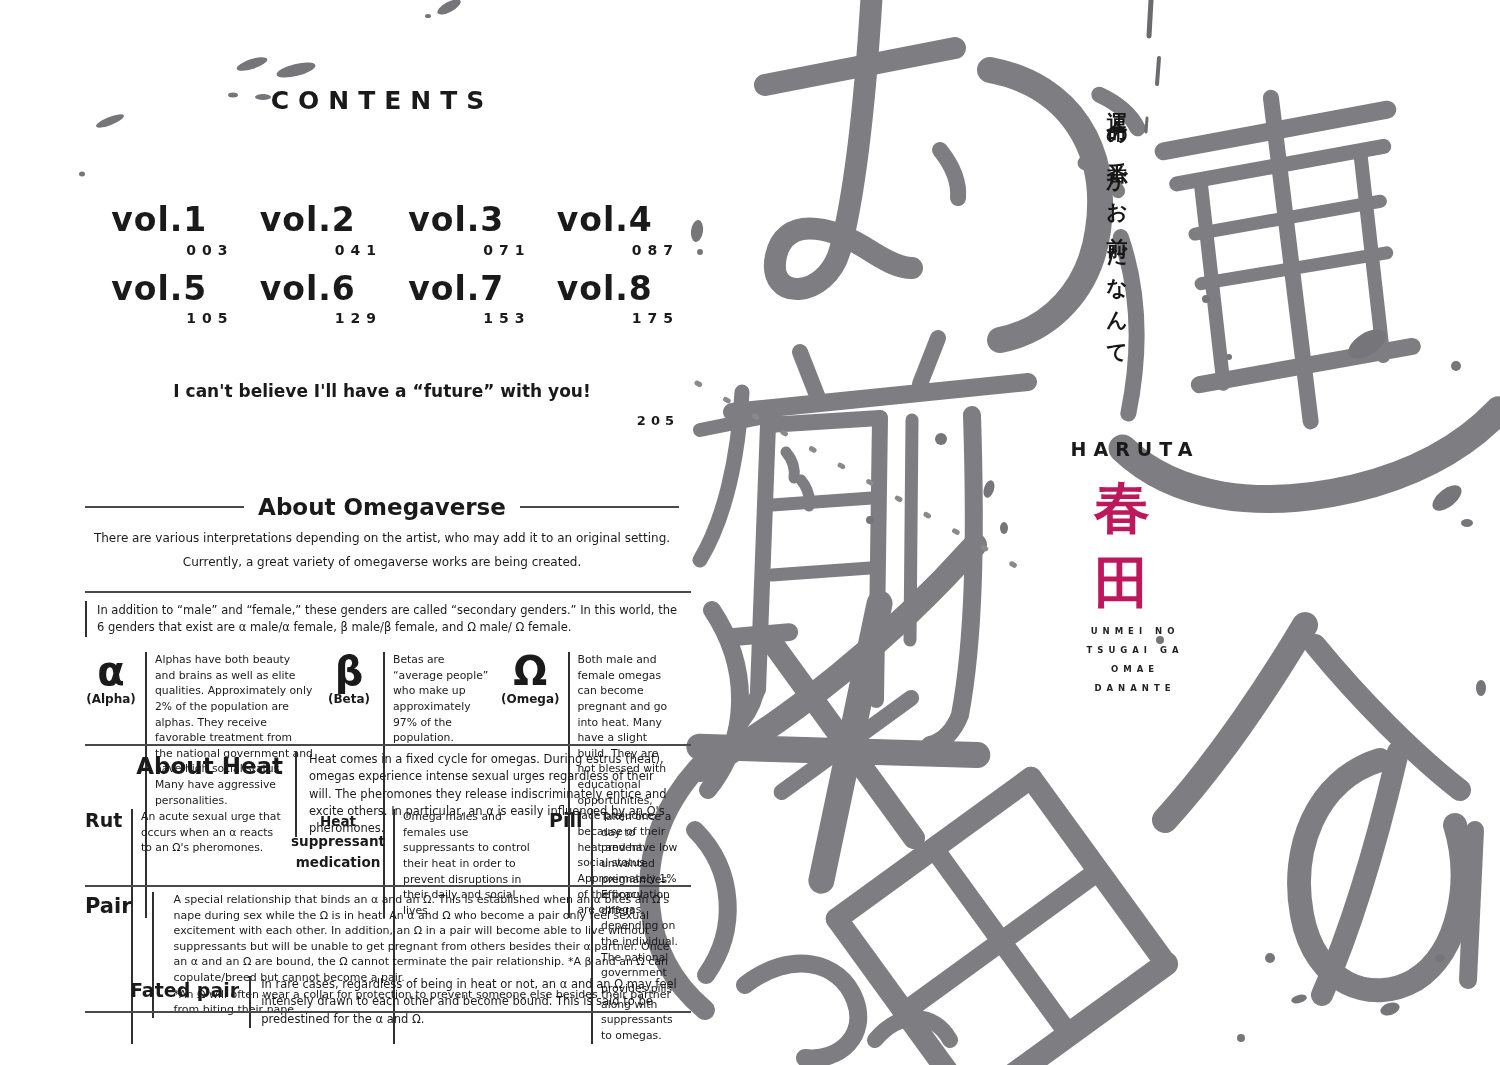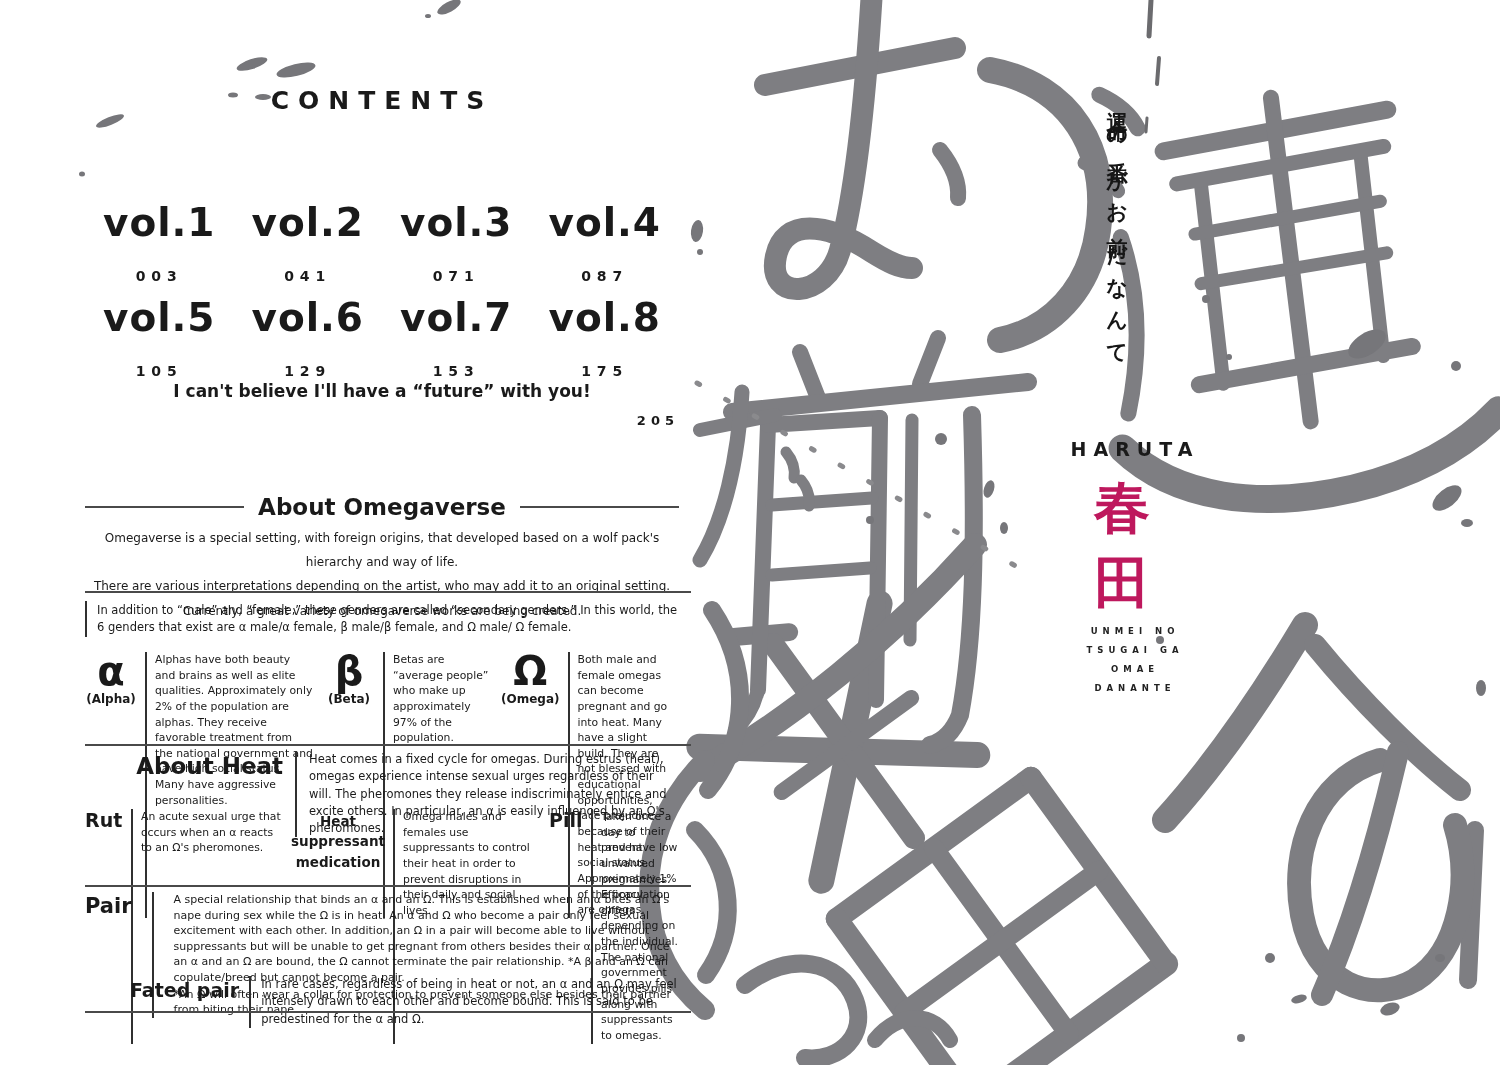--- a/index.html
+++ b/index.html
@@ -9,22 +9,22 @@
   }
   svg.artlayer{position:absolute;left:0;top:0;z-index:0;}
   .leftcol{position:absolute;left:85px;top:0;width:606px;height:1065px;z-index:2;}
   .sec{position:absolute;left:0;right:12px;}
 
   .contents-header{top:86px;text-align:center;font-size:25px;font-weight:700;letter-spacing:9px;}
   .series-title{top:118px;text-align:center;font-size:37px;font-weight:700;font-style:italic;
     font-family:"DejaVu Serif",serif;white-space:nowrap;}
   .vol-grid{top:203px;display:grid;grid-template-columns:repeat(4,1fr);row-gap:14px;}
   .vol-cell{text-align:center;}
-  .vol-label{font-size:39px;font-weight:700;letter-spacing:1px;line-height:1.05;}
-  .vol-page{font-size:14px;font-weight:600;letter-spacing:6px;margin-top:24px;}
+  .vol-label{font-size:33px;font-weight:700;letter-spacing:1px;line-height:1.05;}
+  .vol-page{font-size:14px;font-weight:600;letter-spacing:6px;margin-top:4px;text-align:right;}
   .extra{top:381px;text-align:center;font-size:17px;font-weight:700;}
   .extra-page{top:413px;text-align:right;font-size:13px;font-weight:600;letter-spacing:5px;}
 
   .heading-flex{display:flex;align-items:center;gap:14px;}
   .rule-line{flex:1;height:0;border-top:2px solid #4a4a4a;}
   .omegaverse-heading{top:494px;}
   .big-heading{font-size:23px;font-weight:700;white-space:nowrap;}
   .intro{top:526px;text-align:center;font-size:12px;line-height:2.02;font-weight:500;}
 
   .rule{position:absolute;left:0;right:0;border-top:2px solid #4a4a4a;}
@@ -234,21 +234,20 @@
     <div class="sec extra">I can't believe I'll have a “future” with you!</div>
     <div class="sec extra-page">205</div>
 
     <div class="sec omegaverse-heading heading-flex">
       <div class="rule-line"></div>
       <div class="big-heading">About Omegaverse</div>
       <div class="rule-line"></div>
     </div>
 
     <div class="sec intro">
-      <div>Omegaverse is a special setting, with foreign origins, that developed based on a wolf pack's hierarchy and way of life.</div>
       <div>There are various interpretations depending on the artist, who may add it to an original setting.</div>
       <div>Currently, a great variety of omegaverse works are being created.</div>
     </div>
 
     <div class="sec rule rule1"></div>
 
     <div class="sec genders-row">
       <div class="vdiv"></div>
       <div class="genders-desc body-txt">In addition to “male” and “female,” these genders are called “secondary genders.” In this world, the 6 genders that exist are α male/α female, β male/β female, and Ω male/ Ω female.</div>
     </div>

